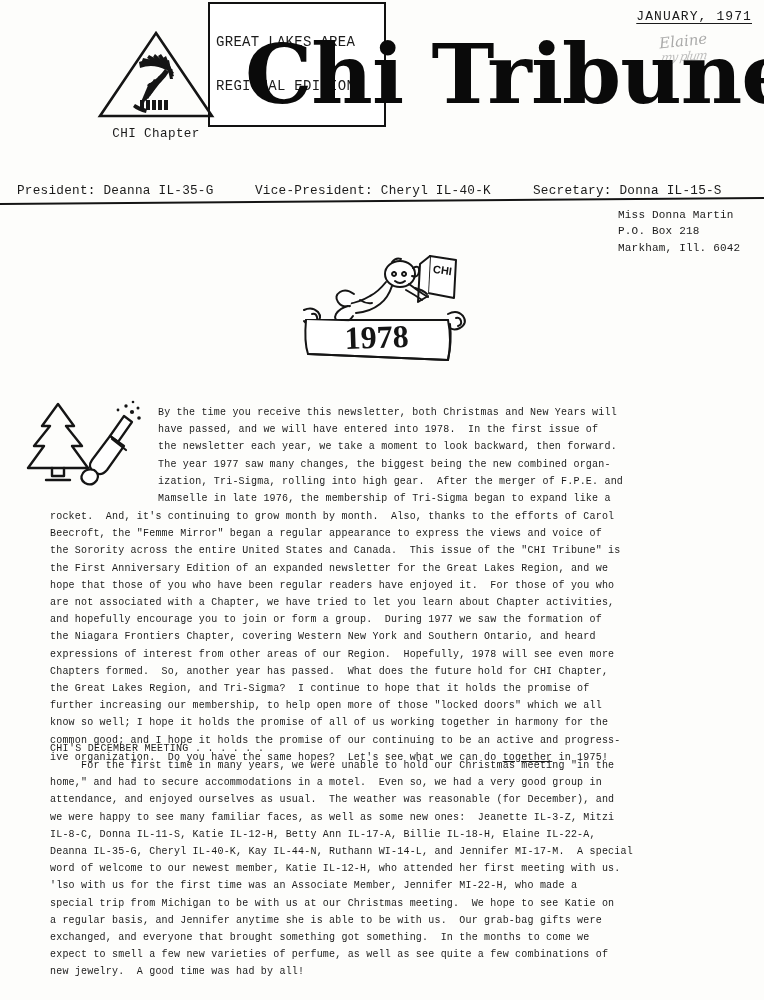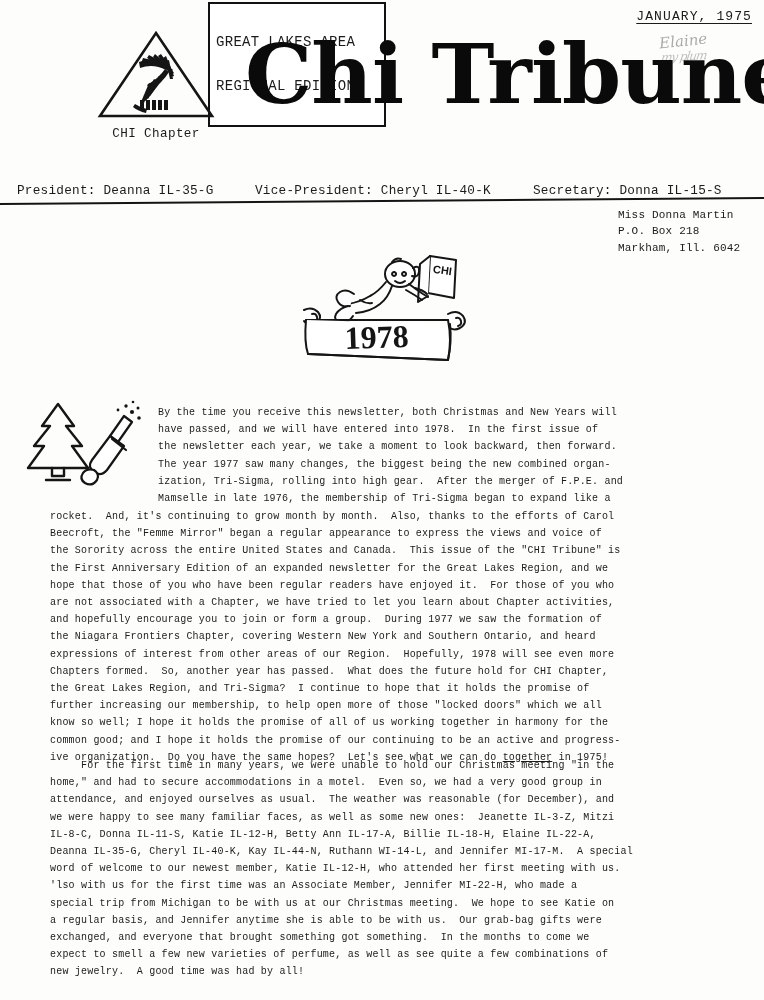--- a/index.html
+++ b/index.html
@@ -208,21 +208,21 @@
 </head>
 <body>
 
 <div id="page">
 
   <div id="masthead-box" class="tw">
     <div>GREAT LAKES AREA</div>
     <div>REGIONAL EDITION</div>
   </div>
 
-  <div id="issue-date" class="tw">JANUARY, 1975</div>
+  <div id="issue-date" class="tw">JANUARY, 1971</div>
 
   <div id="handwriting">
     <span>Elaine</span>
     <span class="scribble">my plum</span>
   </div>
 
   <div id="logo-wrap">
     <svg width="122" height="92" viewBox="0 0 122 92">
       <polygon points="61,5 117,88 5,88" fill="none" stroke="#151515" stroke-width="2.6"></polygon>
       <g fill="#151515">
@@ -343,20 +343,21 @@
 and hopefully encourage you to join or form a group.  During 1977 we saw the formation of
 the Niagara Frontiers Chapter, covering Western New York and Southern Ontario, and heard
 expressions of interest from other areas of our Region.  Hopefully, 1978 will see even more
 Chapters formed.  So, another year has passed.  What does the future hold for CHI Chapter,
 the Great Lakes Region, and Tri-Sigma?  I continue to hope that it holds the promise of
 further increasing our membership, to help open more of those "locked doors" which we all
 know so well; I hope it holds the promise of all of us working together in harmony for the
 common good; and I hope it holds the promise of our continuing to be an active and progress-
 ive organization.  Do you have the same hopes?  Let's see what we can do </span><span class="ul">together</span><span> in 1975!</span></div>
 
+  <div id="meeting-head" class="tw">CHI'S DECEMBER MEETING . . . . . .</div>
 
   <div id="meeting-para" class="tw">     For the first time in many years, we were unable to hold our Christmas meeting "in the
 home," and had to secure accommodations in a motel.  Even so, we had a very good group in
 attendance, and enjoyed ourselves as usual.  The weather was reasonable (for December), and
 we were happy to see many familiar faces, as well as some new ones:  Jeanette IL-3-Z, Mitzi
 IL-8-C, Donna IL-11-S, Katie IL-12-H, Betty Ann IL-17-A, Billie IL-18-H, Elaine IL-22-A,
 Deanna IL-35-G, Cheryl IL-40-K, Kay IL-44-N, Ruthann WI-14-L, and Jennifer MI-17-M.  A special
 word of welcome to our newest member, Katie IL-12-H, who attended her first meeting with us.
 'lso with us for the first time was an Associate Member, Jennifer MI-22-H, who made a
 special trip from Michigan to be with us at our Christmas meeting.  We hope to see Katie on

